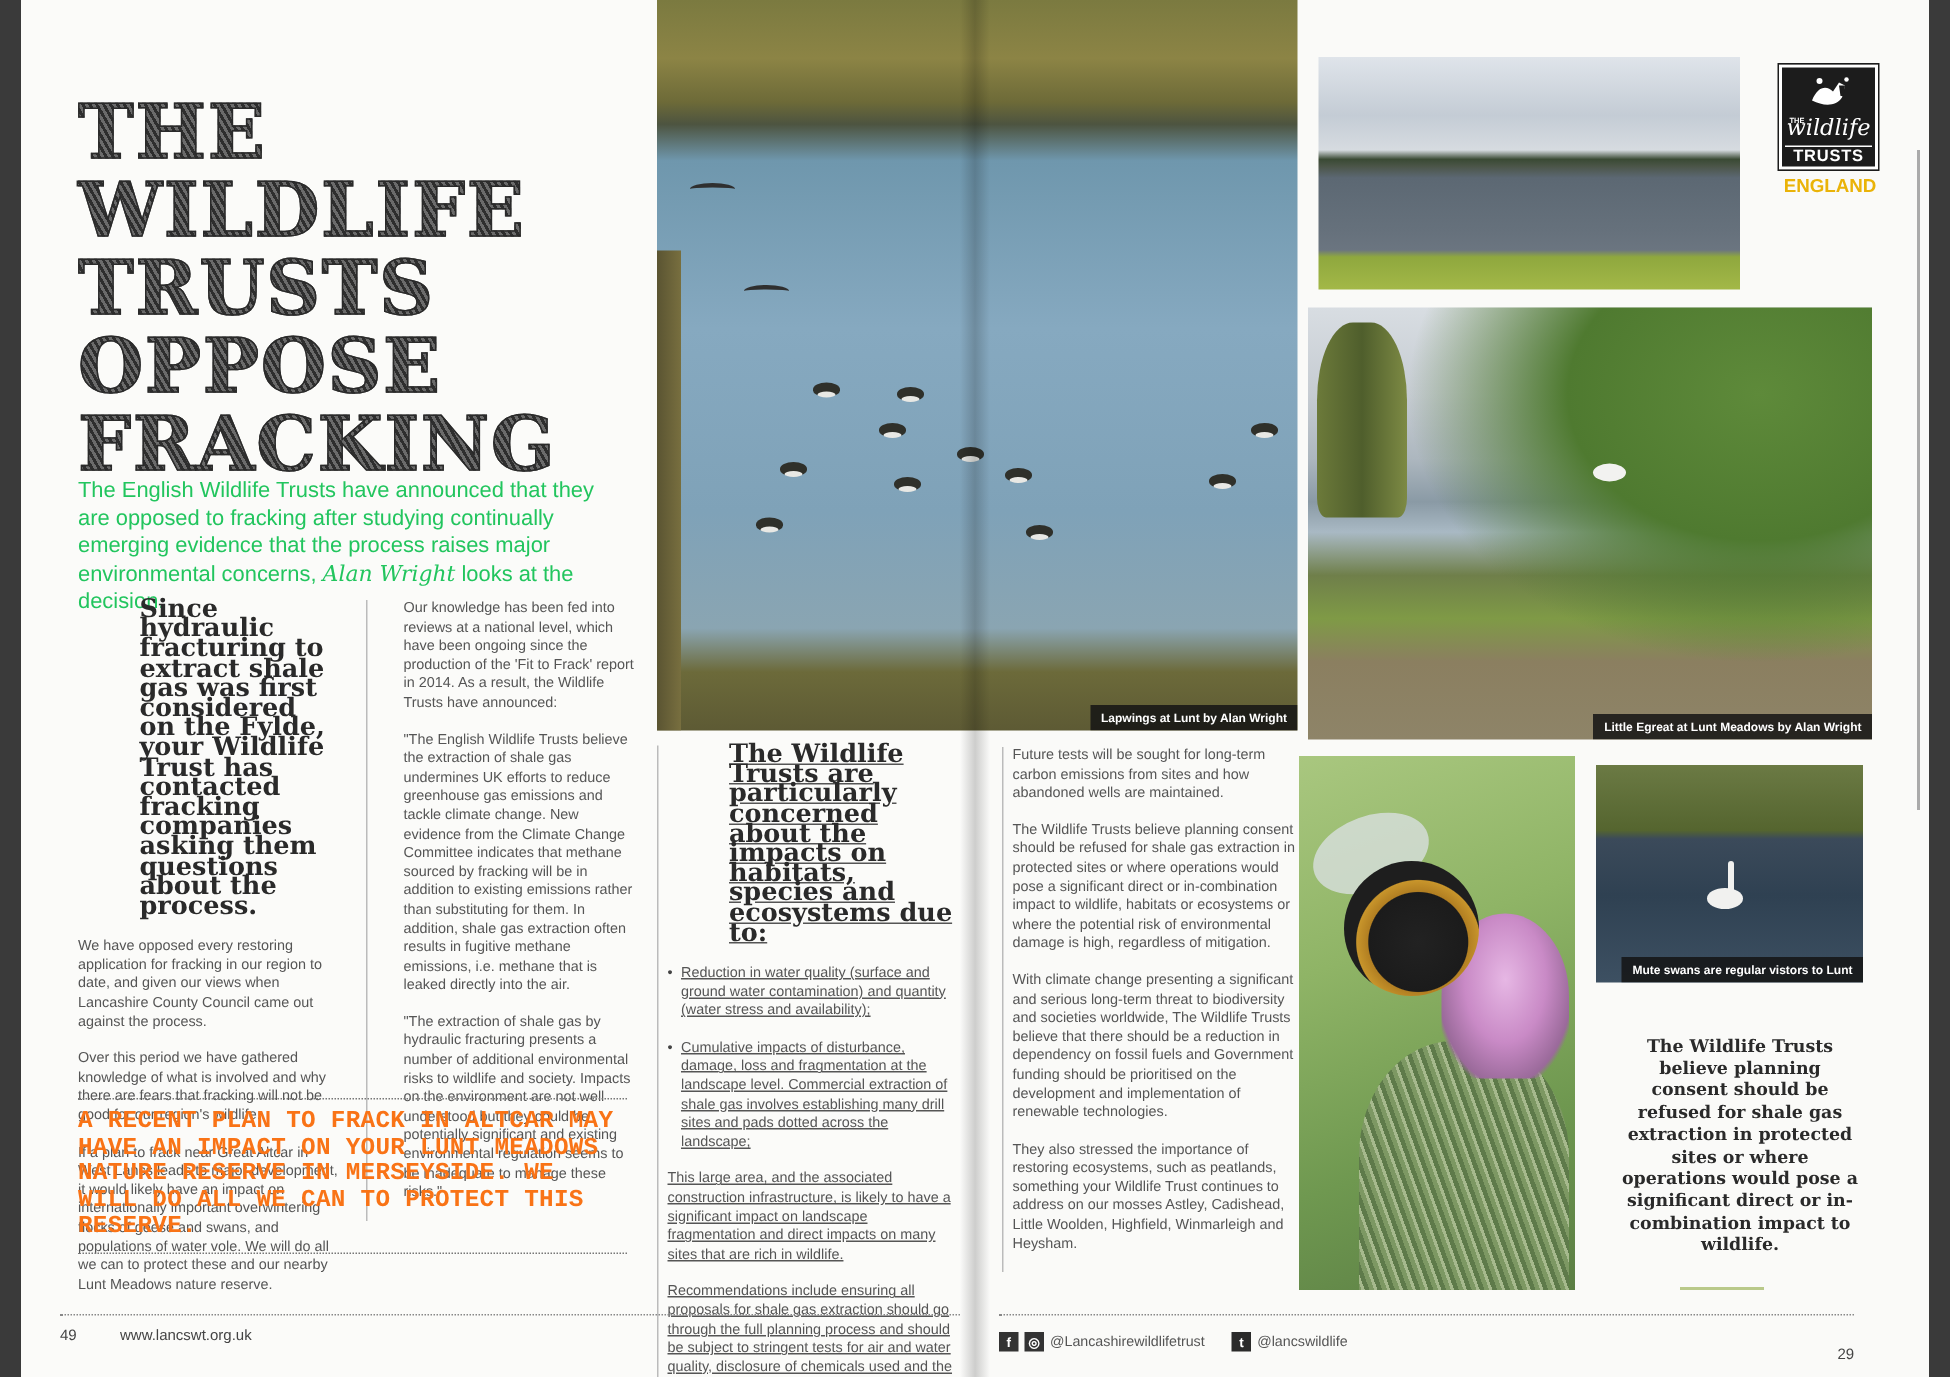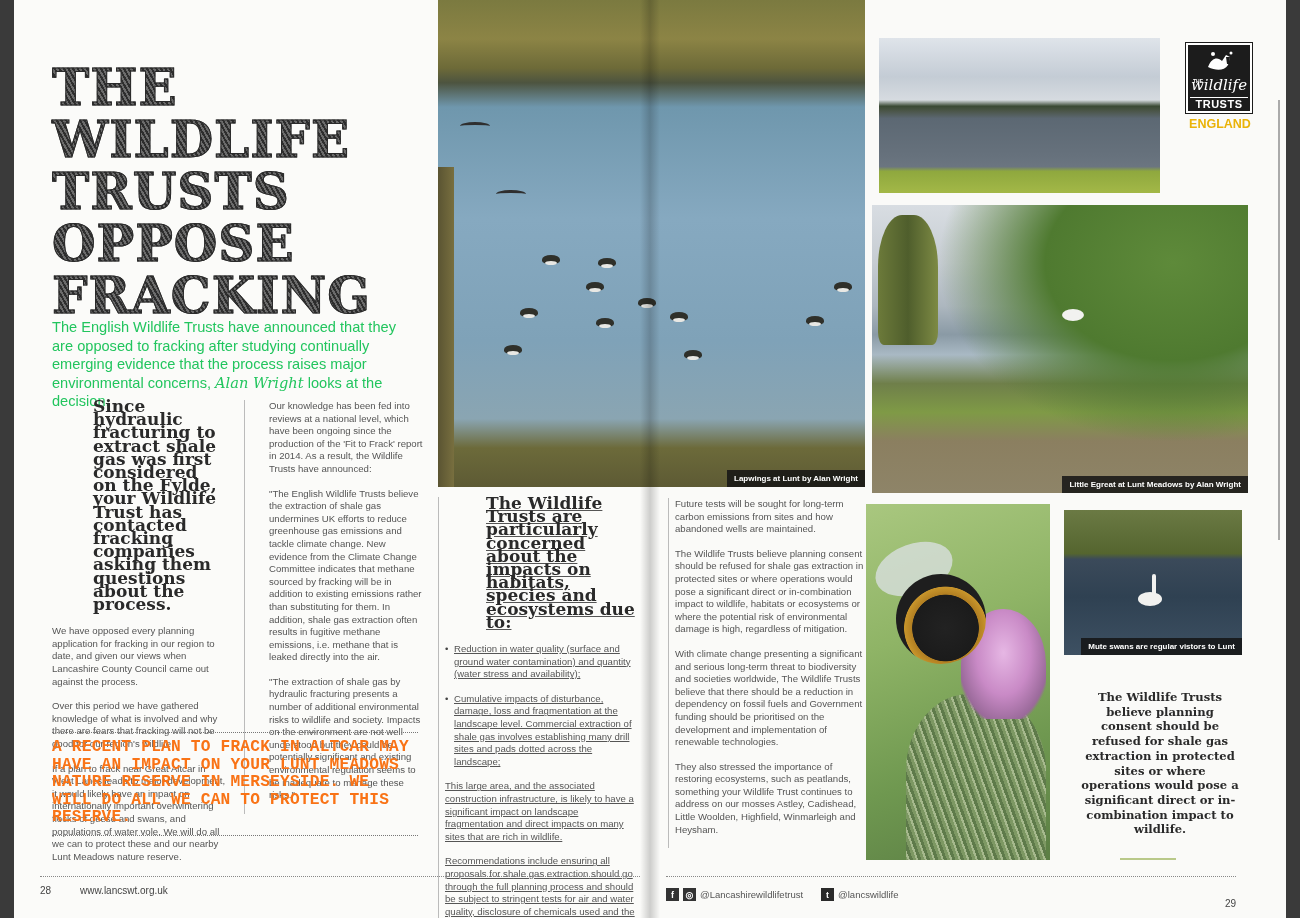--- a/index.html
+++ b/index.html
@@ -117,21 +117,21 @@
 </div>
 
 <div class="standfirst">
   <span>The English Wildlife Trusts have announced that they are opposed to fracking after studying continually emerging evidence that the process raises major environmental concerns,</span>
   <span class="author">Alan Wright</span>
   <span>looks at the decision.</span>
 </div>
 
 <div class="col col1">
   <p class="lead">Since hydraulic fracturing to extract shale gas was first considered on the Fylde, your Wildlife Trust has contacted fracking companies asking them questions about the process.</p>
-  <p>We have opposed every planning application for fracking in our region to date, and given our views when Lancashire County Council came out against the process.</p>
+  <p>We have opposed every restoring application for fracking in our region to date, and given our views when Lancashire County Council came out against the process.</p>
   <p>Over this period we have gathered knowledge of what is involved and why there are fears that fracking will not be good for our region's wildlife.</p>
   <p>If a plan to frack near Great Altcar in West Lancs leads to major development, it would likely have an impact on internationally important overwintering flocks of geese and swans, and populations of water vole. We will do all we can to protect these and our nearby Lunt Meadows nature reserve.</p>
 </div>
 
 <div class="col col2">
   <p>Our knowledge has been fed into reviews at a national level, which have been ongoing since the production of the 'Fit to Frack' report in 2014. As a result, the Wildlife Trusts have announced:</p>
   <p>"The English Wildlife Trusts believe the extraction of shale gas undermines UK efforts to reduce greenhouse gas emissions and tackle climate change. New evidence from the Climate Change Committee indicates that methane sourced by fracking will be in addition to existing emissions rather than substituting for them. In addition, shale gas extraction often results in fugitive methane emissions, i.e. methane that is leaked directly into the air.</p>
   <p>"The extraction of shale gas by hydraulic fracturing presents a number of additional environmental risks to wildlife and society. Impacts on the environment are not well understood but they could be potentially significant and existing environmental regulation seems to be inadequate to manage these risks."</p>
 </div>
 
@@ -207,21 +207,21 @@
   <div class="neck"></div>
   <div class="swanbody"></div>
   <div class="caption">Mute swans are regular vistors to Lunt</div>
 </div>
 
 <div class="boxquote">The Wildlife Trusts believe planning consent should be refused for shale gas extraction in protected sites or where operations would pose a significant direct or in-combination impact to wildlife.</div>
 <div class="boxquote-rule"></div>
 
 <div class="footer-rule" style="left:40px;width:600px;"></div>
 <div class="footer-rule" style="left:666px;width:570px;"></div>
-<div class="footer-left-num">28</div>
+<div class="footer-left-num">49</div>
 <div class="footer-left-url">www.lancswt.org.uk</div>
 
 <div class="footer-right">
   <span class="social-icon">f</span>
   <span class="social-icon">◎</span>
   <span style="margin-right:14px;">@Lancashirewildlifetrust</span>
   <span class="social-icon" style="background:#2a2a2a;">t</span>
   <span>@lancswildlife</span>
 </div>
 <div class="footer-right-num">29</div>

